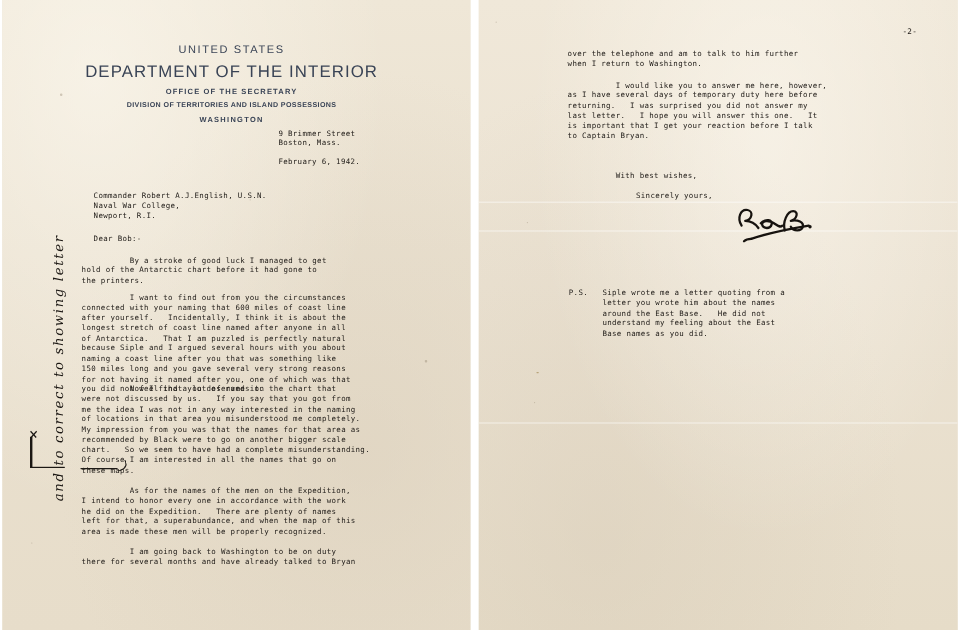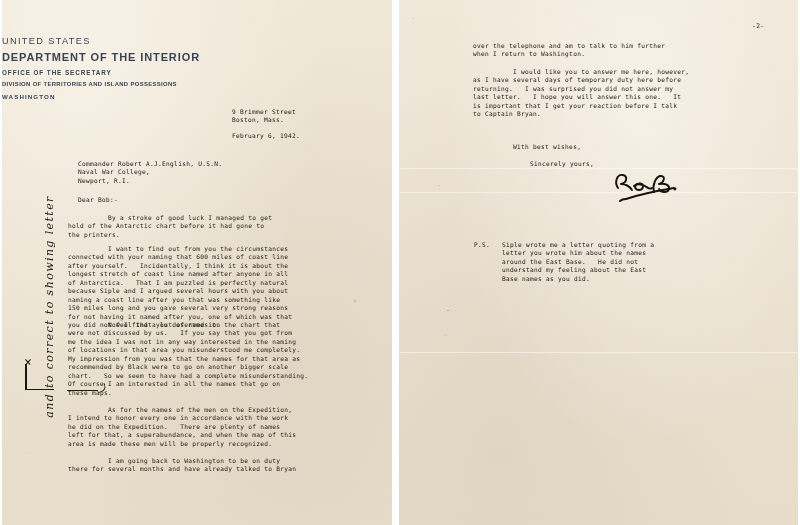--- a/index.html
+++ b/index.html
@@ -62,33 +62,33 @@
     white-space: pre;
     position: absolute;
   }
 
   
   .letterhead {
     position: absolute;
     top: 36px;
     left: 0;
     width: 382px;
-    text-align: left;
+    text-align: center;
     color: #3a4456;
   }
   .lh-1 {
     font-size: 9.2px;
     letter-spacing: 1.35px;
     font-weight: 400;
     margin-bottom: 5px;
   }
   .lh-2 {
-    font-size: 11px;
+    font-size: 14px;
     letter-spacing: 0.9px;
-    font-weight: 700;
+    font-weight: 400;
     margin-bottom: 6px;
   }
   .lh-3 {
     font-size: 6.3px;
     letter-spacing: 0.95px;
     font-weight: 700;
     margin-bottom: 5px;
   }
   .lh-4 {
     font-size: 5.9px;

